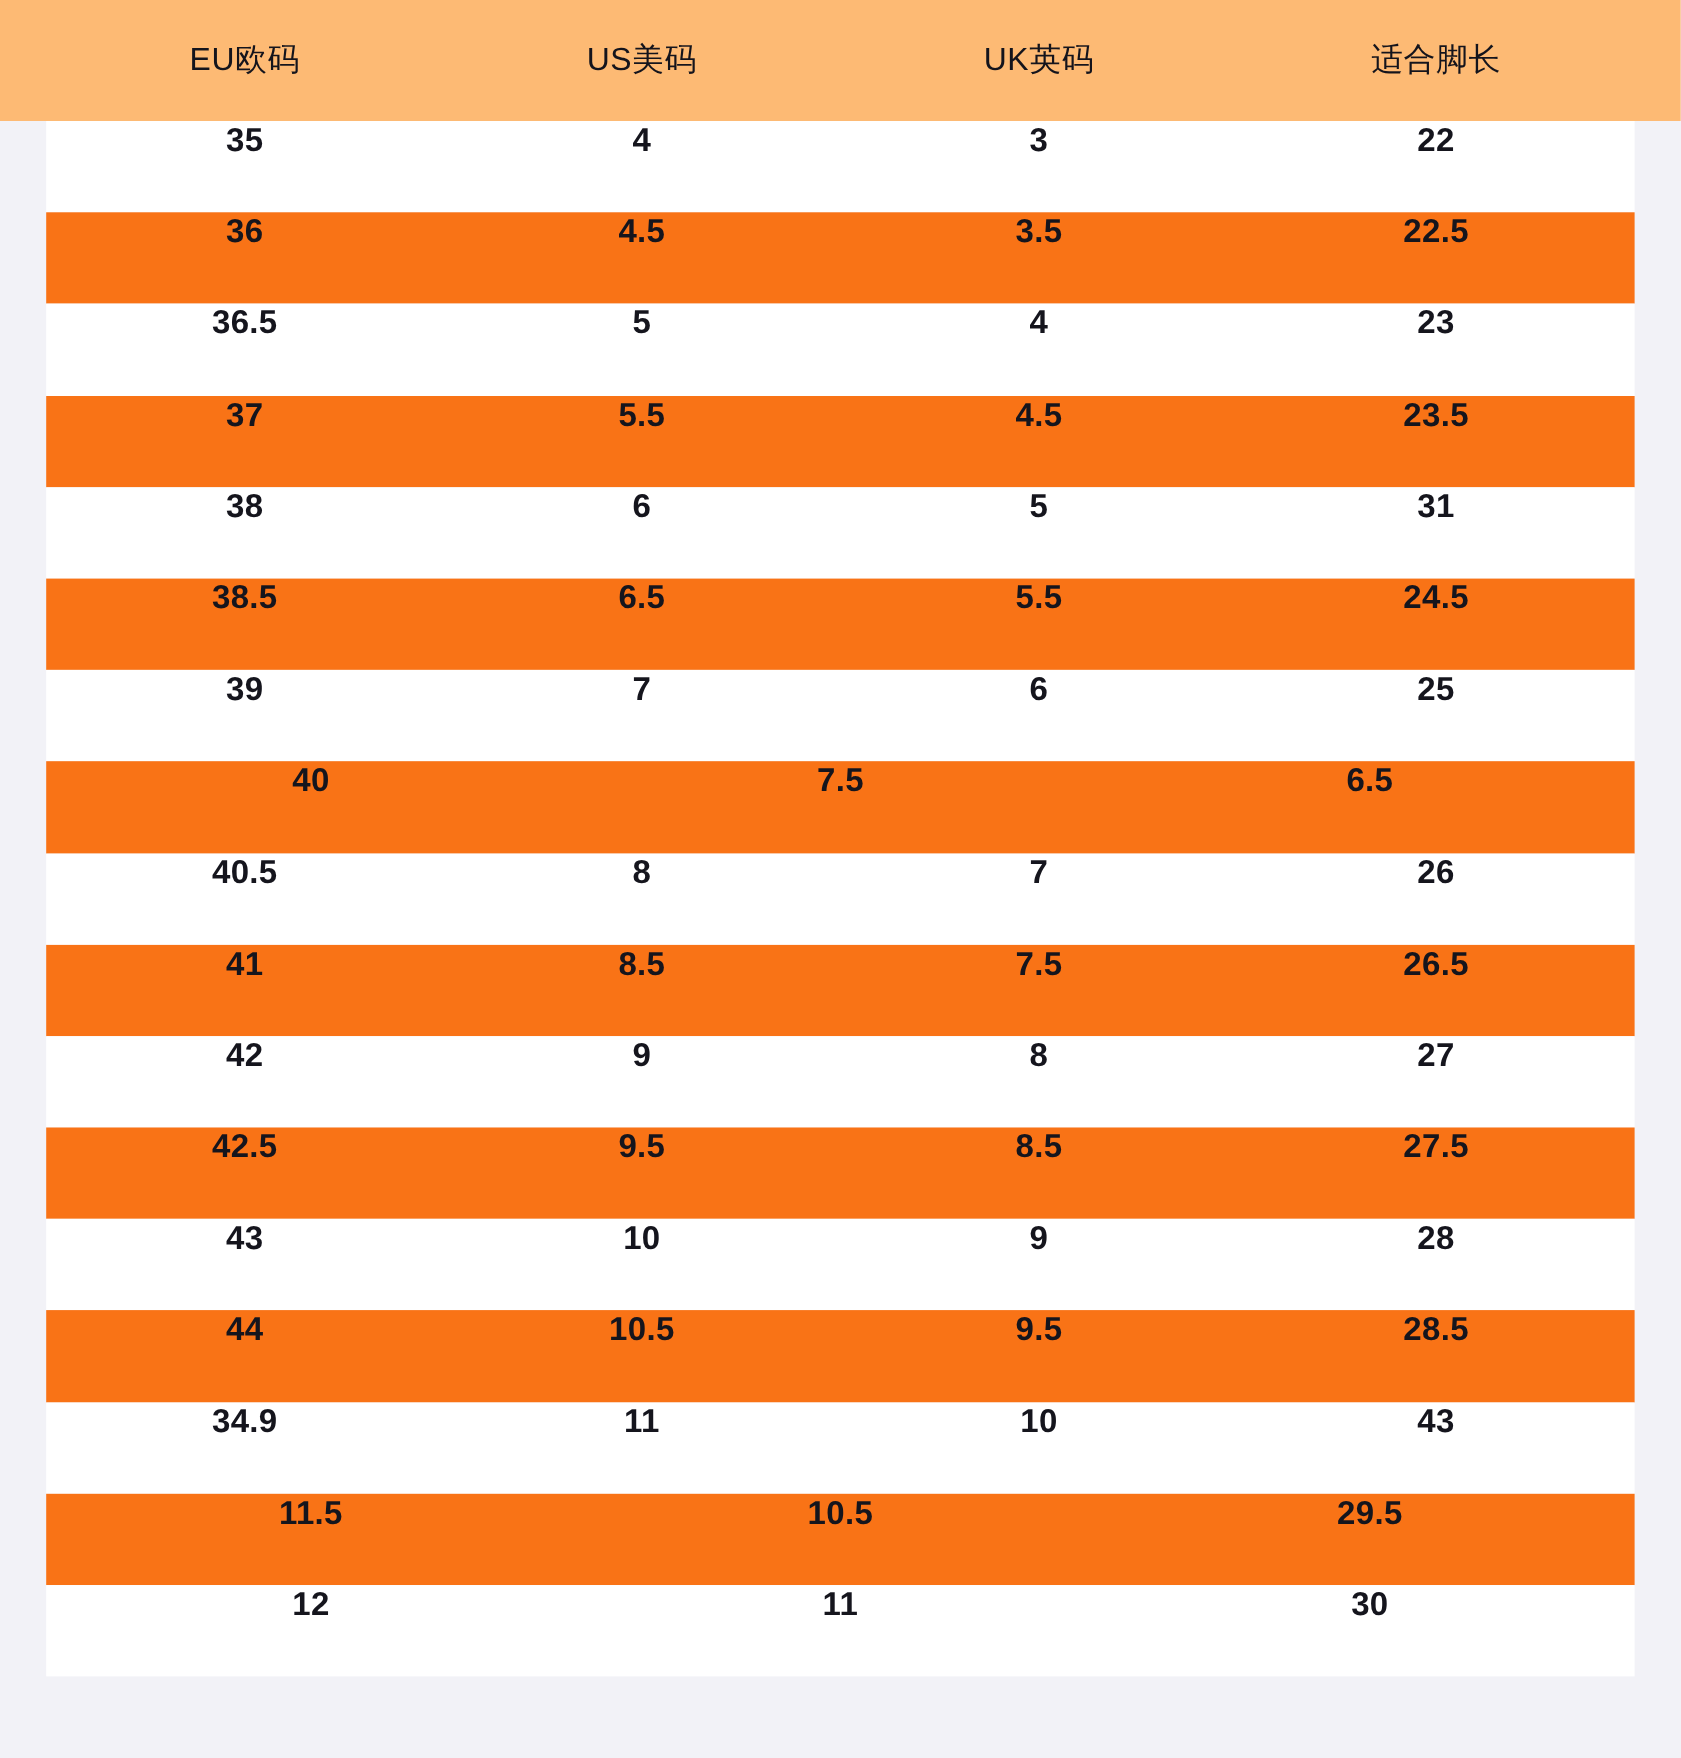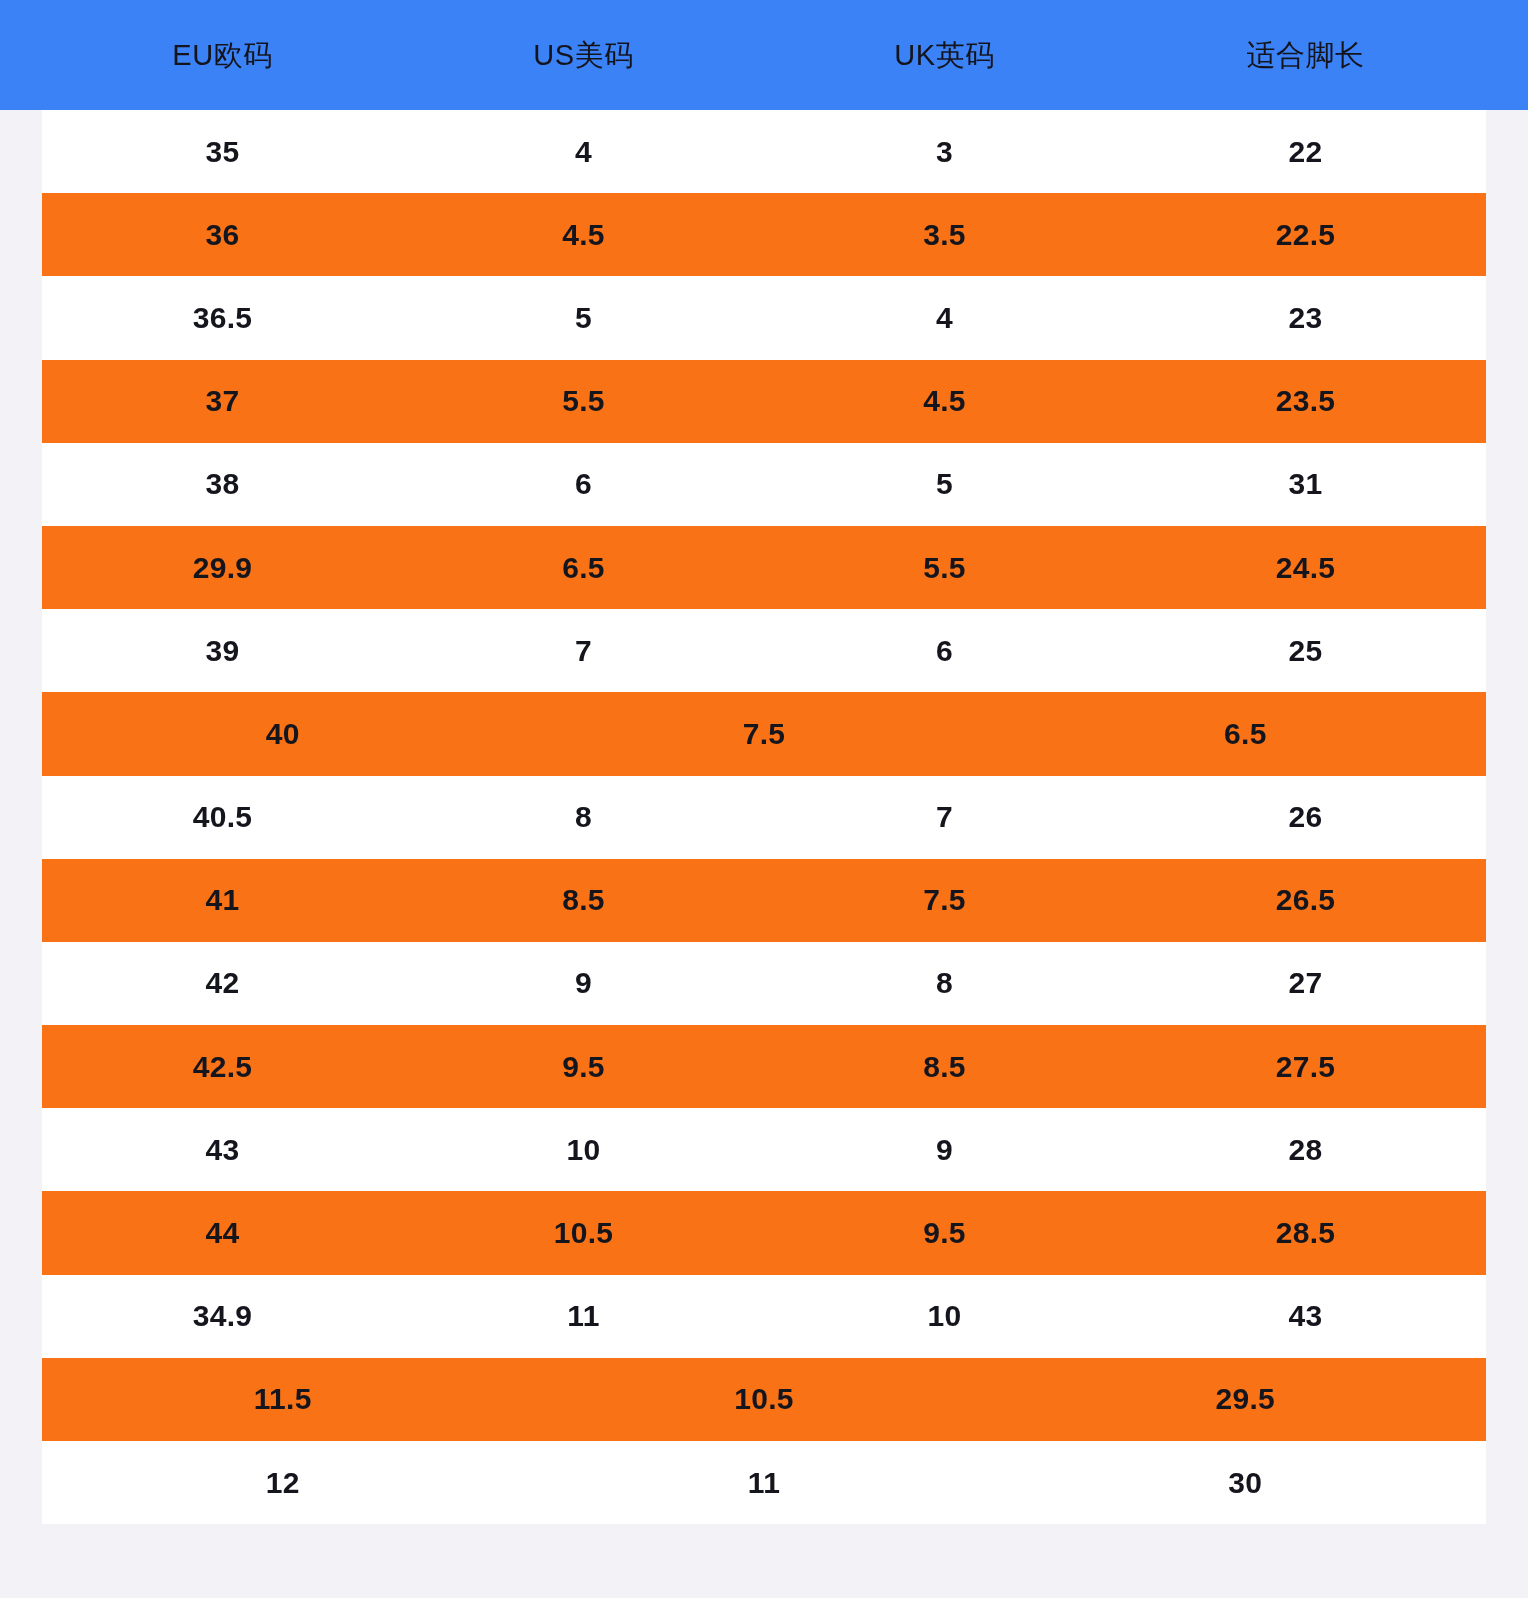--- a/index.html
+++ b/index.html
@@ -21,21 +21,21 @@
     background: #f2f2f7;
     display: flex;
     flex-direction: column;
   }
 
   .chart-header {
     height: 110px;
     min-height: 110px;
     display: flex;
     align-items: center;
-    background: #3b82f6;
+    background: #fdba74;
     padding: 0 42px;
     box-sizing: border-box;
   }
 
   .chart-header .cell {
     flex: 1 1 0;
     text-align: center;
     font-size: 29px;
     font-weight: 400;
     color: #14141c;
@@ -46,21 +46,21 @@
   .chart-body {
     flex: 1 1 auto;
     background: #f2f2f7;
     padding: 0 42px;
     box-sizing: border-box;
   }
 
   .row {
     height: 83.2px;
     display: flex;
-    align-items: center;
+    align-items: flex-start;
   }
 
   .row.odd {
     background: #ffffff;
   }
 
   .row.even {
     background: #f97316;
   }
 
@@ -117,21 +117,21 @@
         <div class="cell">4.5</div>
         <div class="cell">23.5</div>
       </div>
       <div class="row odd">
         <div class="cell">38</div>
         <div class="cell">6</div>
         <div class="cell">5</div>
         <div class="cell">31</div>
       </div>
       <div class="row even">
-        <div class="cell">29.9</div>
+        <div class="cell">38.5</div>
         <div class="cell">6.5</div>
         <div class="cell">5.5</div>
         <div class="cell">24.5</div>
       </div>
       <div class="row odd">
         <div class="cell">39</div>
         <div class="cell">7</div>
         <div class="cell">6</div>
         <div class="cell">25</div>
       </div>

